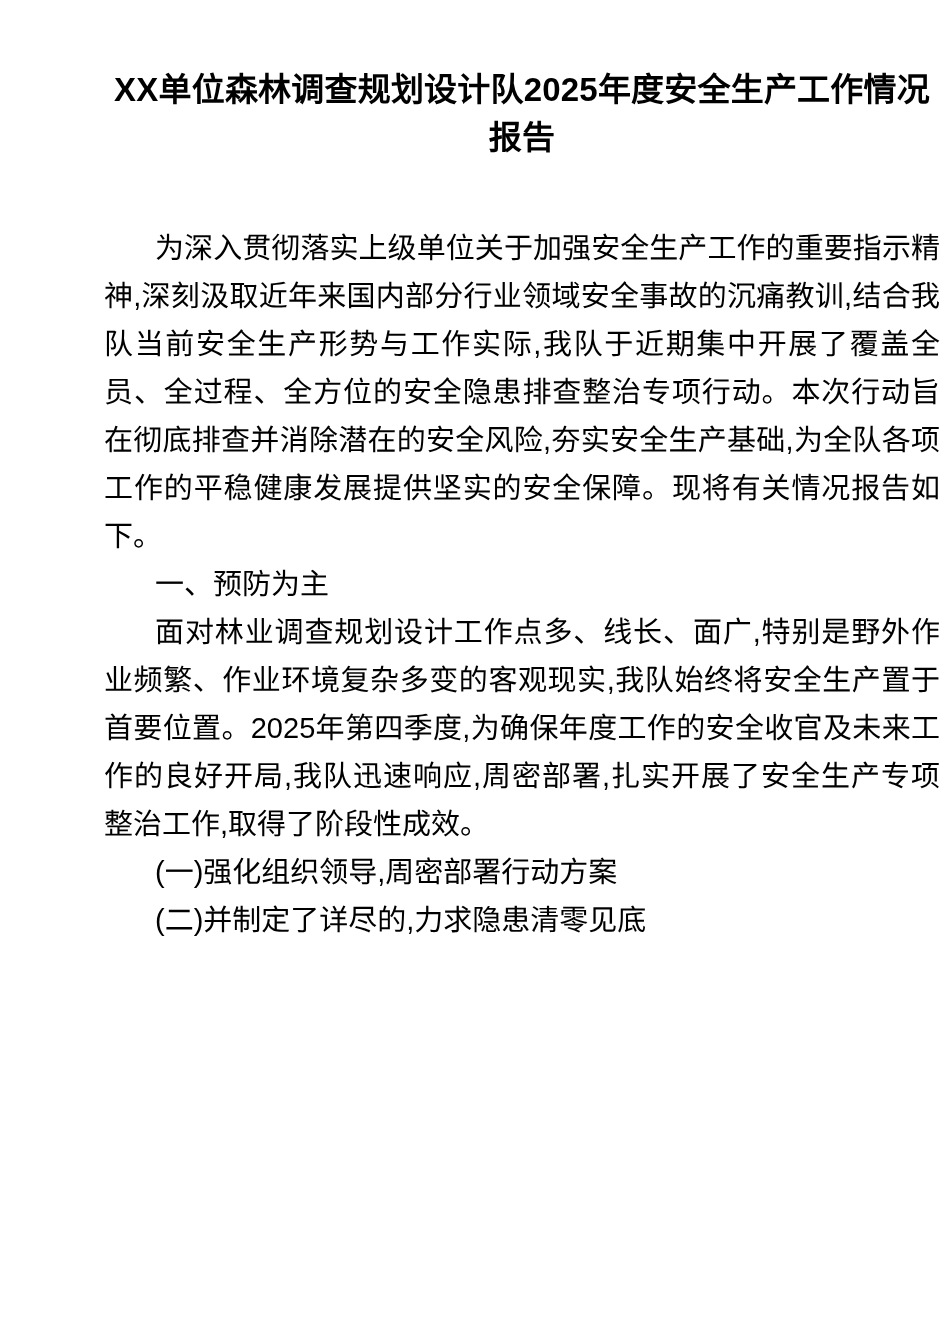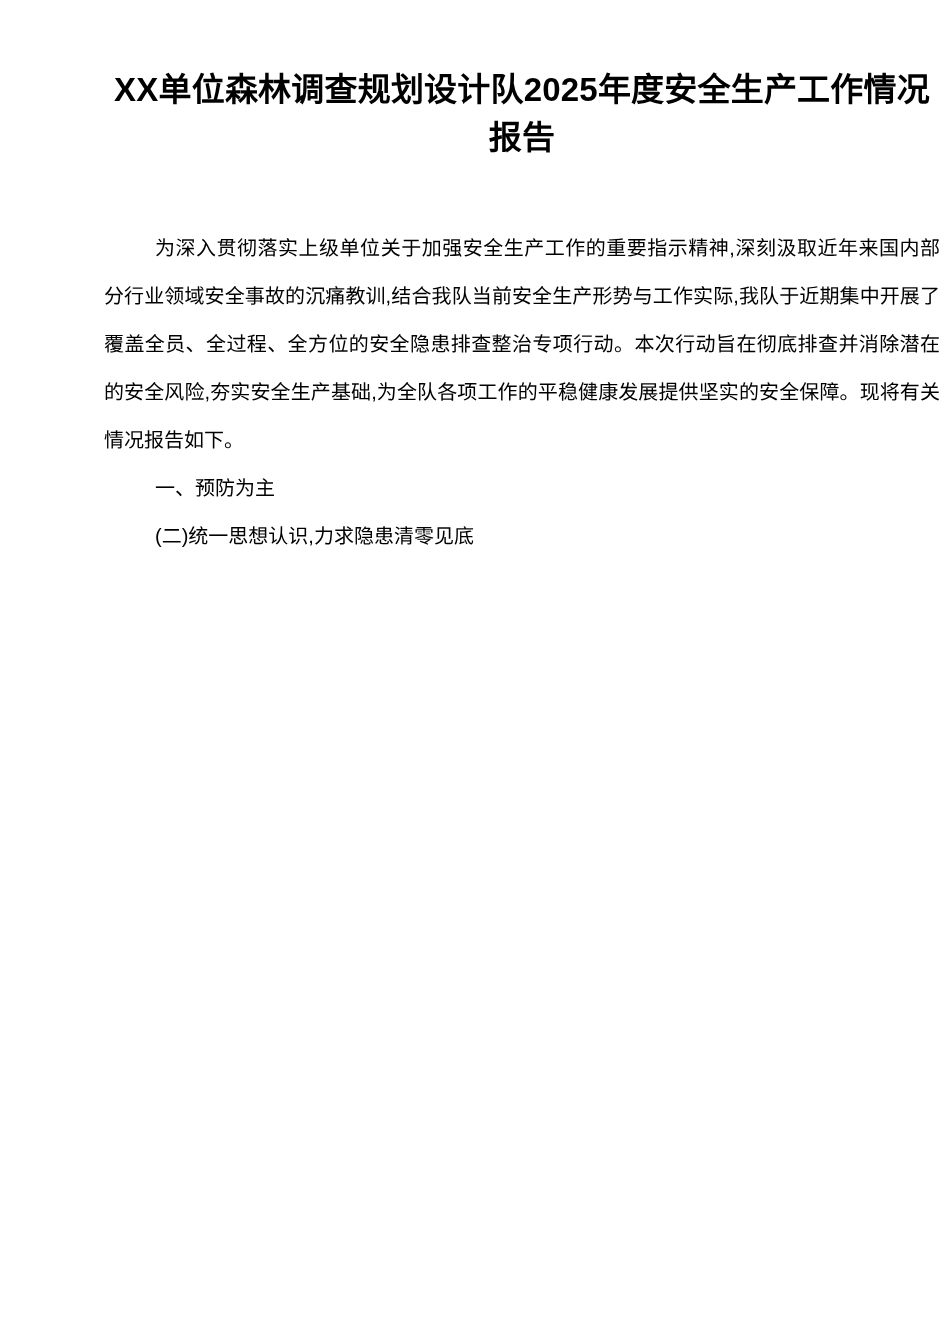--- a/index.html
+++ b/index.html
@@ -43,21 +43,21 @@
     line-height: 48px;
     font-weight: 700;
     text-align: center;
     letter-spacing: 0.2px;
     word-break: break-all;
   }
 
   
   .para {
     margin: 0;
-    font-size: 20px;
+    font-size: 29px;
     line-height: 48px;
     text-align: justify;
     text-justify: inter-character;
     text-align-last: left;
     word-break: break-all;
     letter-spacing: 0px;
   }
   .para.indent {
     text-indent: 51px;
   }
@@ -75,19 +75,21 @@
   <div class="doc-body">
 
     <h1 class="doc-title">XX单位森林调查规划设计队2025年度安全生产工作情况报告</h1>
 
     <div class="gap-after-title"></div>
 
     <p class="para indent">为深入贯彻落实上级单位关于加强安全生产工作的重要指示精神,深刻汲取近年来国内部分行业领域安全事故的沉痛教训,结合我队当前安全生产形势与工作实际,我队于近期集中开展了覆盖全员、全过程、全方位的安全隐患排查整治专项行动。本次行动旨在彻底排查并消除潜在的安全风险,夯实安全生产基础,为全队各项工作的平稳健康发展提供坚实的安全保障。现将有关情况报告如下。</p>
 
     <p class="para heading">一、预防为主</p>
 
+    <p class="para indent">面对林业调查规划设计工作点多、线长、面广,特别是野外作业频繁、作业环境复杂多变的客观现实,我队始终将安全生产置于首要位置。2025年第四季度,为确保年度工作的安全收官及未来工作的良好开局,我队迅速响应,周密部署,扎实开展了安全生产专项整治工作,取得了阶段性成效。</p>
+
+    <p class="para heading">(一)强化组织领导,周密部署行动方案</p>
 
 
-
-    <p class="para heading">(二)统一思想认识,力求隐患清零见底</p>
+    <p class="para heading">(二)并制定了详尽的,力求隐患清零见底</p>
 
   </div>
 </div>
 
 </body></html>

